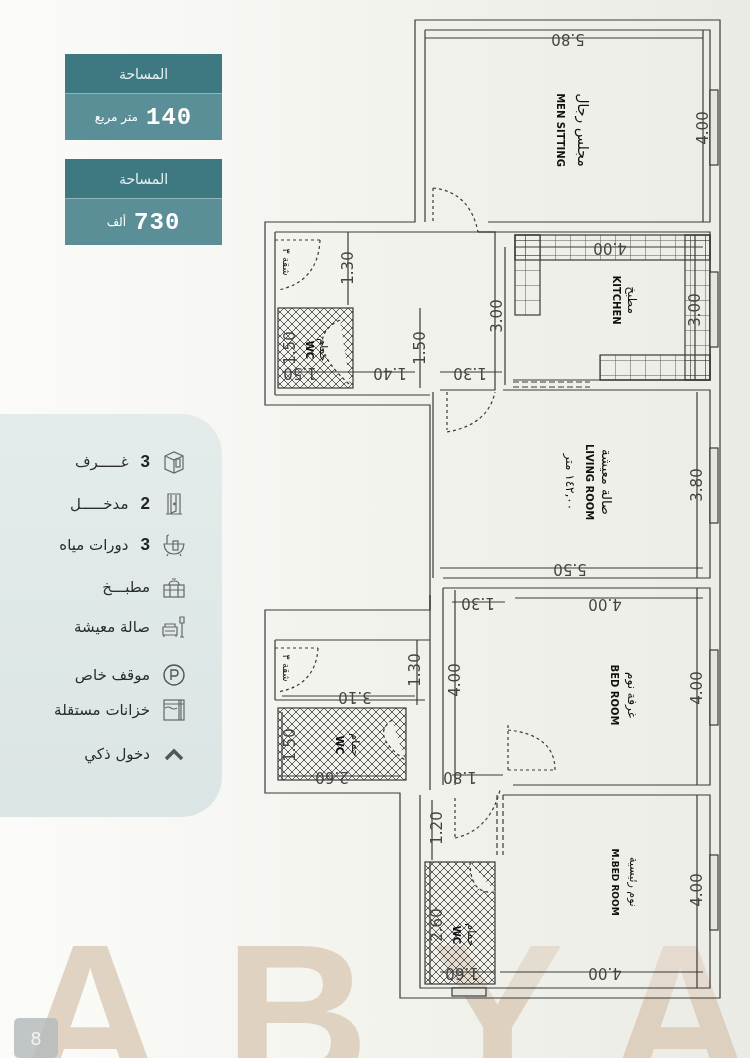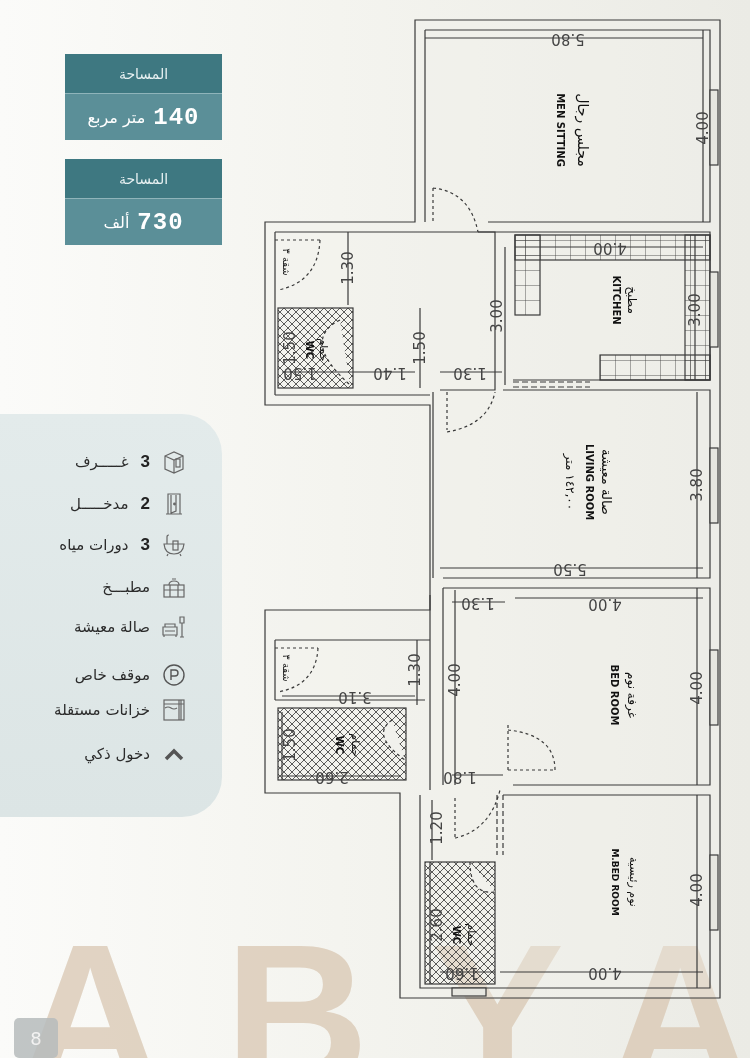--- a/index.html
+++ b/index.html
@@ -21,21 +21,21 @@
     height:39px; background:#3e7881; color:#e8f1f2;
     display:flex; align-items:center; justify-content:center;
     font-size:14px; direction:rtl;
   }
   .price-card .body {
     height:46px; background:#5b8f98; color:#fff;
     display:flex; align-items:center; justify-content:center; gap:8px;
     direction:rtl; border-top:1px solid #8fb4ba;
   }
   .price-card .num { font-family:Liberation Mono, monospace; font-weight:bold; font-size:24px; letter-spacing:1px; }
-  .price-card .unit { font-size:16px;text-align:right; }
+  .price-card .unit { font-size:12px;text-align:right; }
   .features {
     position:absolute; left:0; top:414px; width:222px; height:403px;
     background: linear-gradient(180deg, #e3ebeb 0%, #dce5e5 100%);
     border-radius:0 40px 40px 0;
   }
   .feat {
     position:absolute; right:36px; display:flex; align-items:center; gap:12px;
     direction:rtl; height:26px;
   }
   .feat .icon { width:24px; height:24px; display:flex; align-items:center; justify-content:center; }

